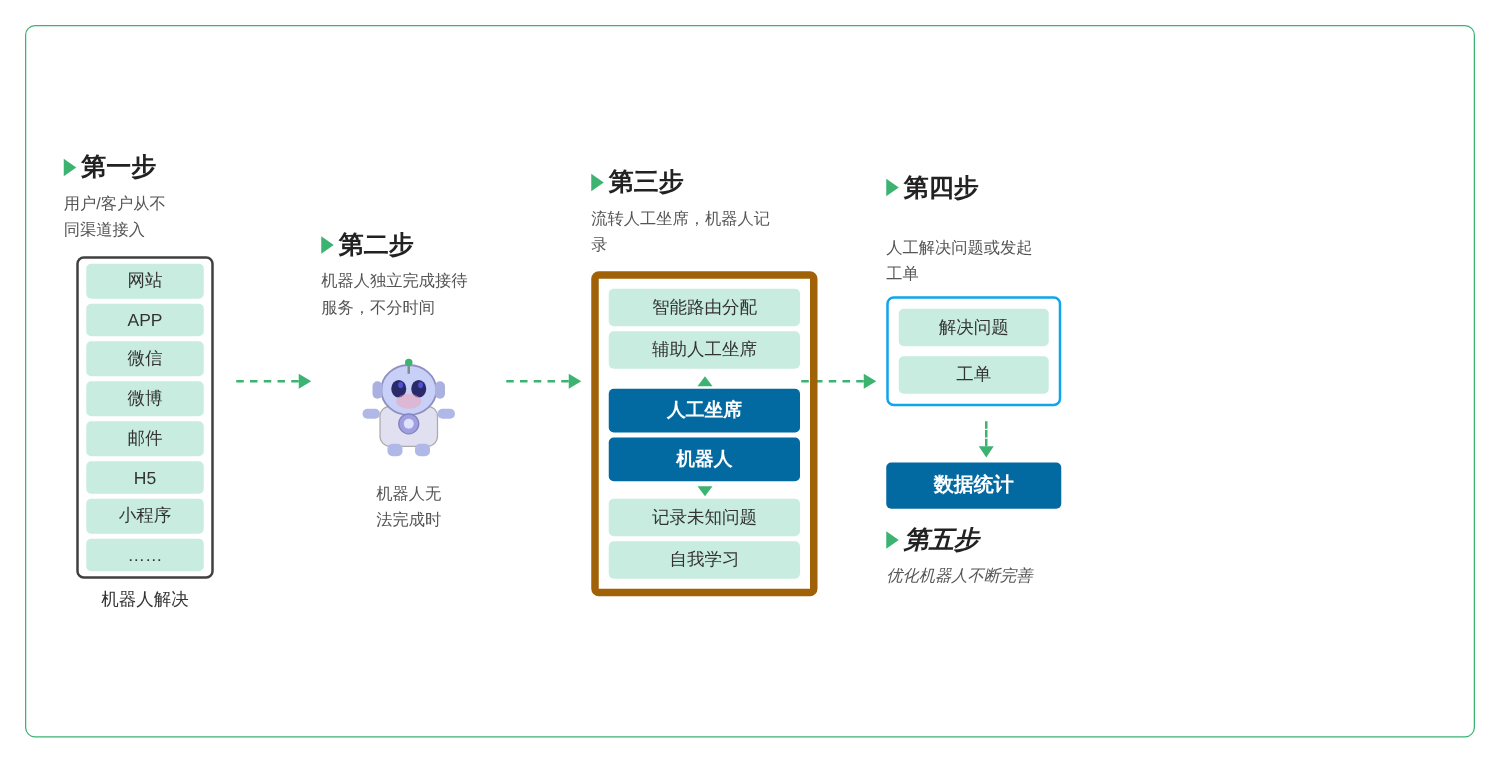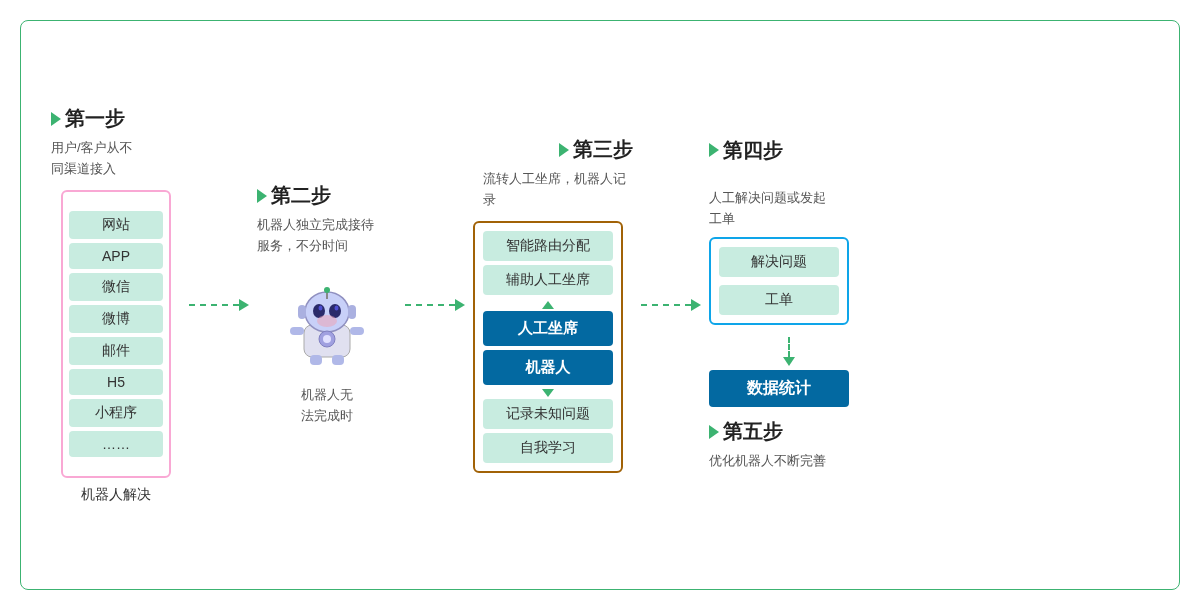--- a/index.html
+++ b/index.html
@@ -63,24 +63,24 @@
       flex-direction: column;
       align-items: center;
       width: 130px;
       flex-shrink: 0;
     }
     .col1-step {
       align-self: flex-start;
       margin-bottom: 10px;
     }
     .channel-box {
-      border: 2px solid #f9a8d4;
+      border: 2px solid #404040;
       border-radius: 6px;
       width: 110px;
-      padding: 19px 6px;
+      padding: 4px 6px;
       display: flex;
       flex-direction: column;
       gap: 4px;
     }
     .channel-item {
       background: #c8ece0;
       border-radius: 4px;
       text-align: center;
       padding: 5px 0;
       font-size: 14px;
@@ -151,26 +151,25 @@
 
     
     .col3 {
       display: flex;
       flex-direction: column;
       width: 160px;
       flex-shrink: 0;
     }
     .col3-step {
       margin-bottom: 8px;
-      align-items: flex-end;
     }
     .main-flow-box {
-      border: 2px solid #a16207;
+      border: 6px solid #a16207;
       border-radius: 6px;
-      width: 150px;
+      width: 181px;
       padding: 8px;
       display: flex;
       flex-direction: column;
       gap: 0;
       position: relative;
     }
     .flow-light-item {
       background: #c8ece0;
       border-radius: 4px;
       text-align: center;
@@ -234,20 +233,21 @@
       border-radius: 6px;
       width: 140px;
       padding: 8px;
       display: flex;
       flex-direction: column;
       gap: 4px;
       margin-bottom: 8px;
     }
     .col4-step5 {
       margin-top: 1px;
+      font-style: italic;
     }
 
     
     .v-dashed-arrow {
       display: flex;
       flex-direction: column;
       align-items: center;
       margin: 4px auto;
     }
     .v-dashed-line {

